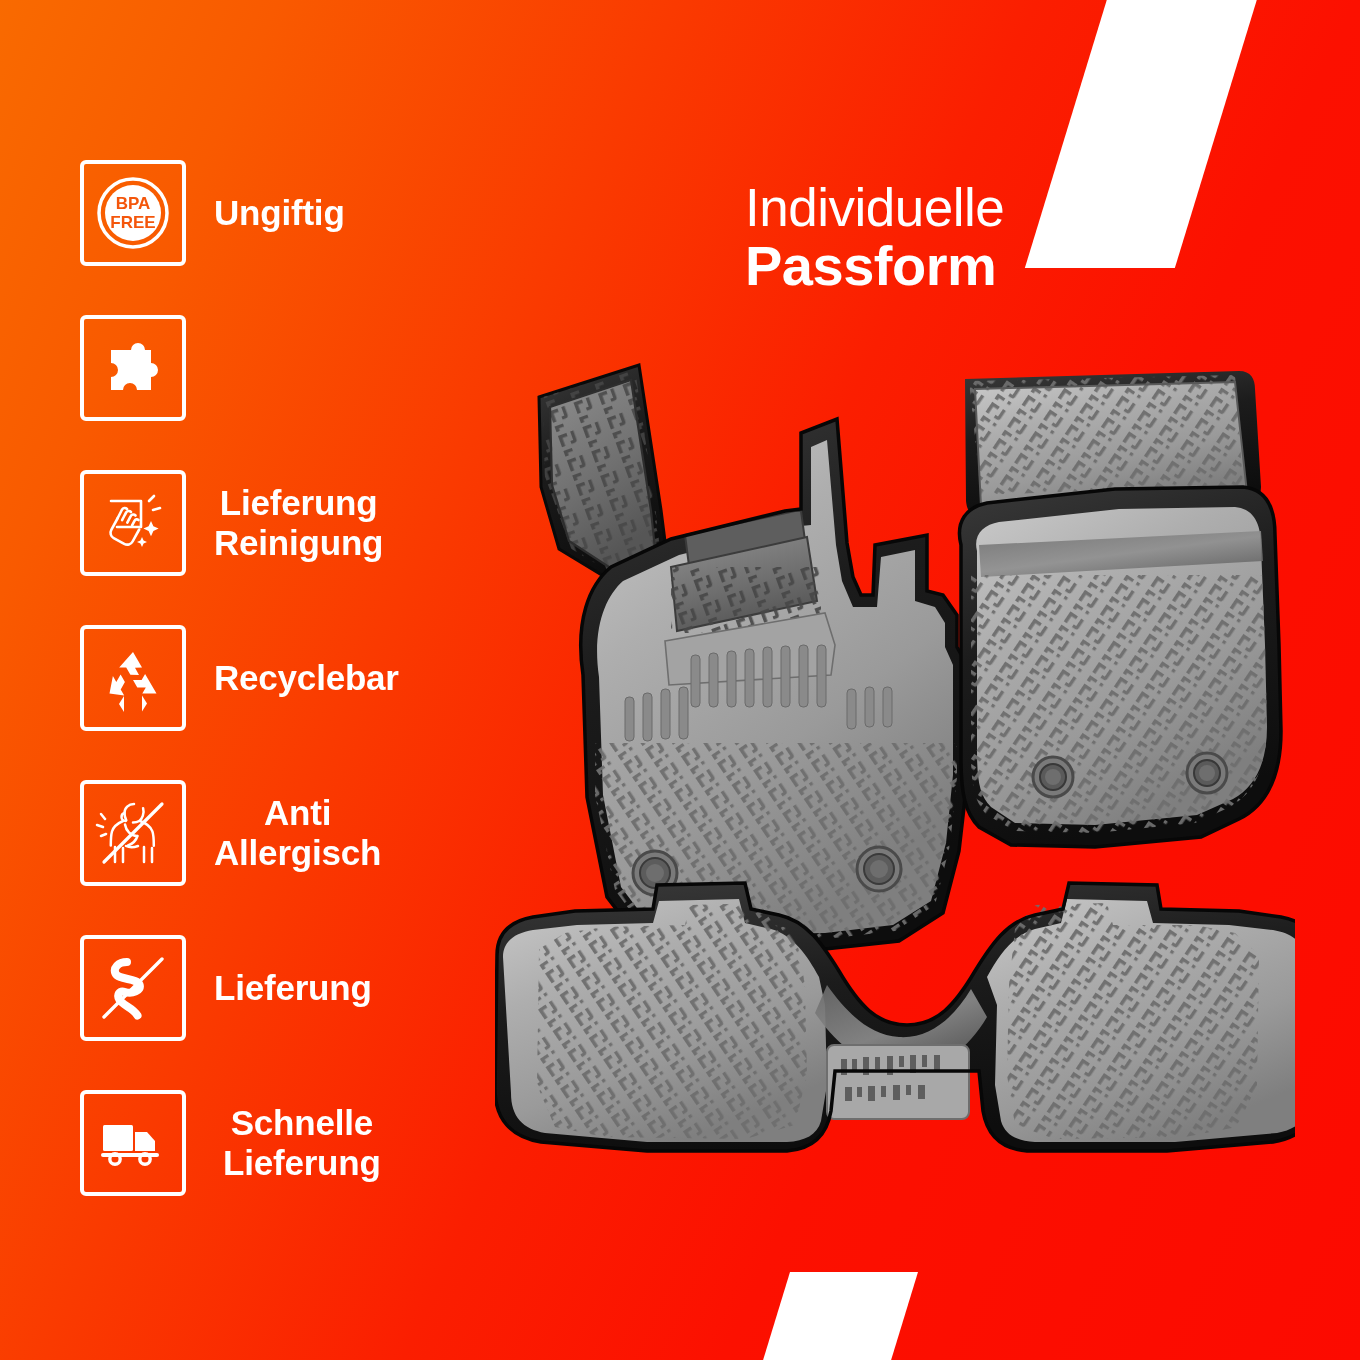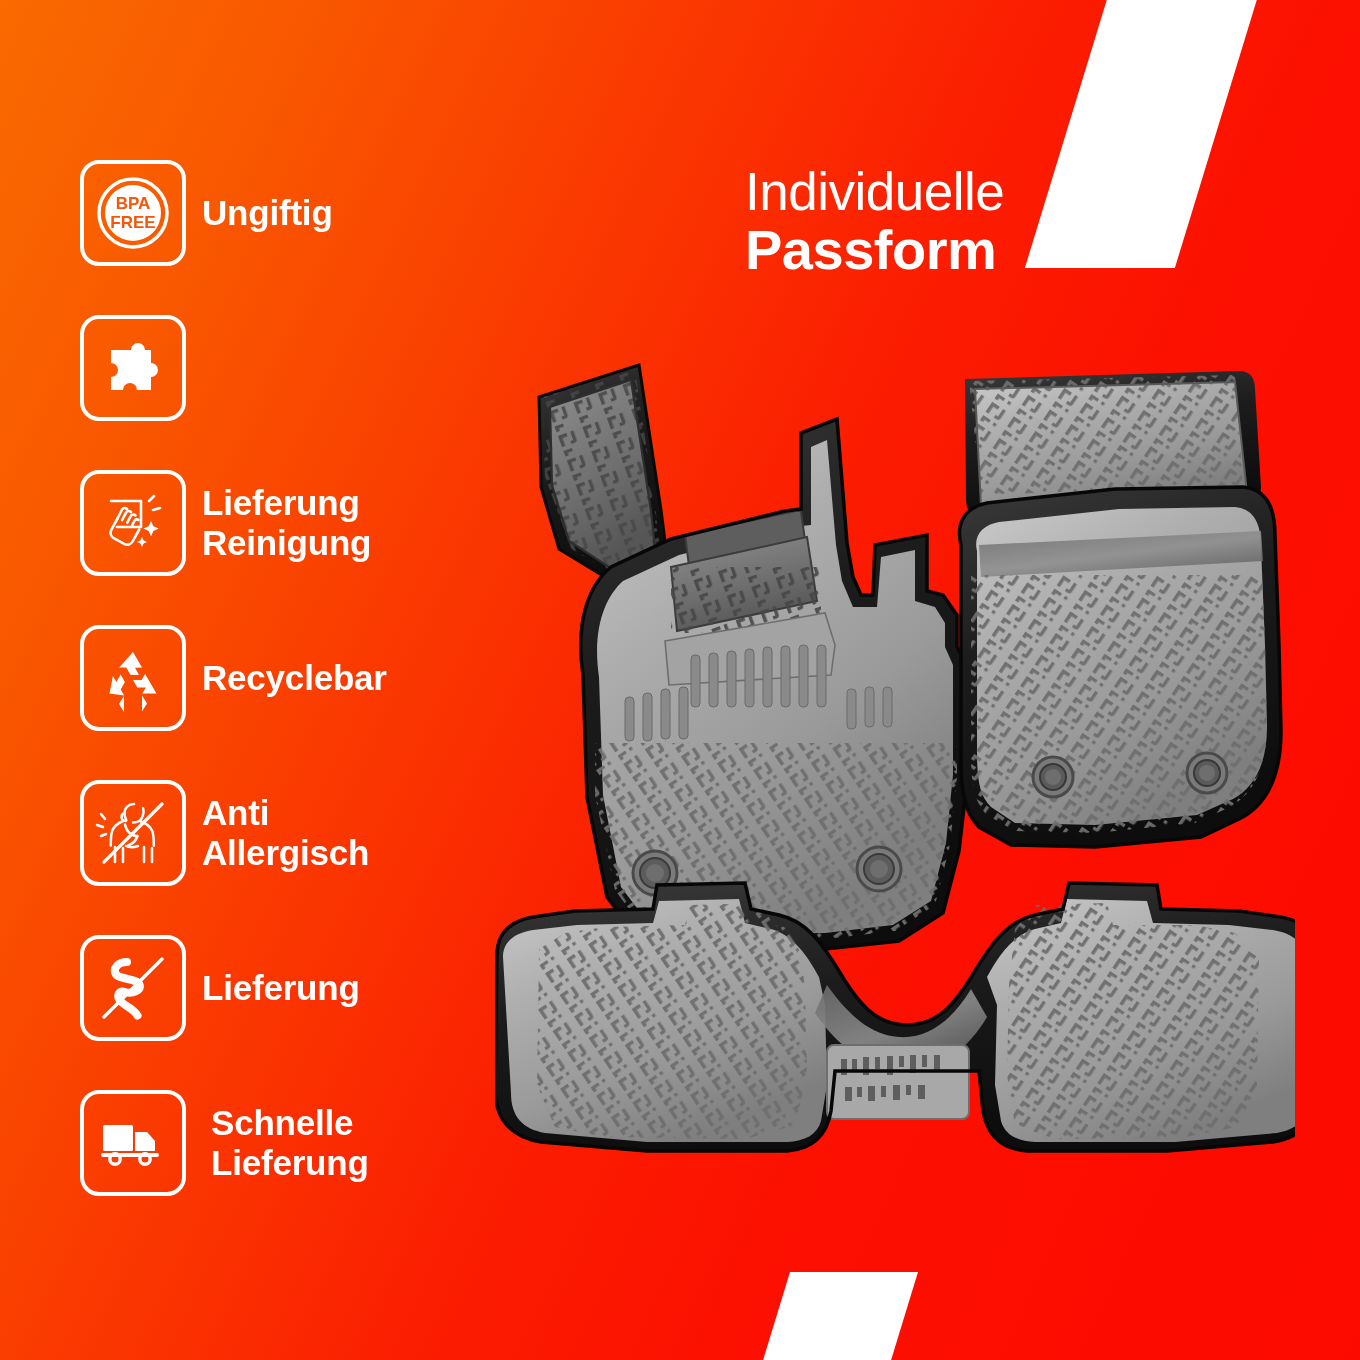--- a/index.html
+++ b/index.html
@@ -27,51 +27,52 @@
   }
   #stripe-bottom {
     top:1272px; left:790px;
     width:128px; height:92px;
     transform: skewX(-17deg);
     transform-origin: top left;
   }
 
   
   #headline {
-    position:absolute; left:745px; top:164px;
+    position:absolute; left:745px; top:180px;
     color:#FFFFFF; line-height:1.06;
     letter-spacing:-0.5px;
   }
   #headline .l1 { font-size:53px; font-weight:300; display:block; }
   #headline .l2 { font-size:56px; font-weight:700; display:block; }
 
   
   #features {
     position:absolute; left:80px; top:160px;
     width:470px;
   }
   .feature {
     display:flex; align-items:center;
     height:106px; margin-bottom:49px;
   }
   .feature:last-child { margin-bottom:0;gap:9px; }
   .ficon {
     flex:0 0 106px; width:106px; height:106px;
-    border:4px solid #FFFFFF; border-radius:19px;
+    border:4px solid #FFFFFF; border-radius:6px;
     display:flex; align-items:center; justify-content:center;
     position:relative;
   }
   .ficon svg { display:block; }
   .flabel {
-    margin-left:16px;
+    margin-left:28px;
     color:#FFFFFF;
     font-size:35px; font-weight:700;
     line-height:1.14;
     letter-spacing:-0.2px;
     white-space:pre-line;
+    text-align:center;
   }
 
   
   #mats { position:absolute; left:495px; top:345px; width:800px; height:830px; }
   #mats svg { display:block; }
 </style>
 </head>
 <body>
 
 <div id="bg"></div>

